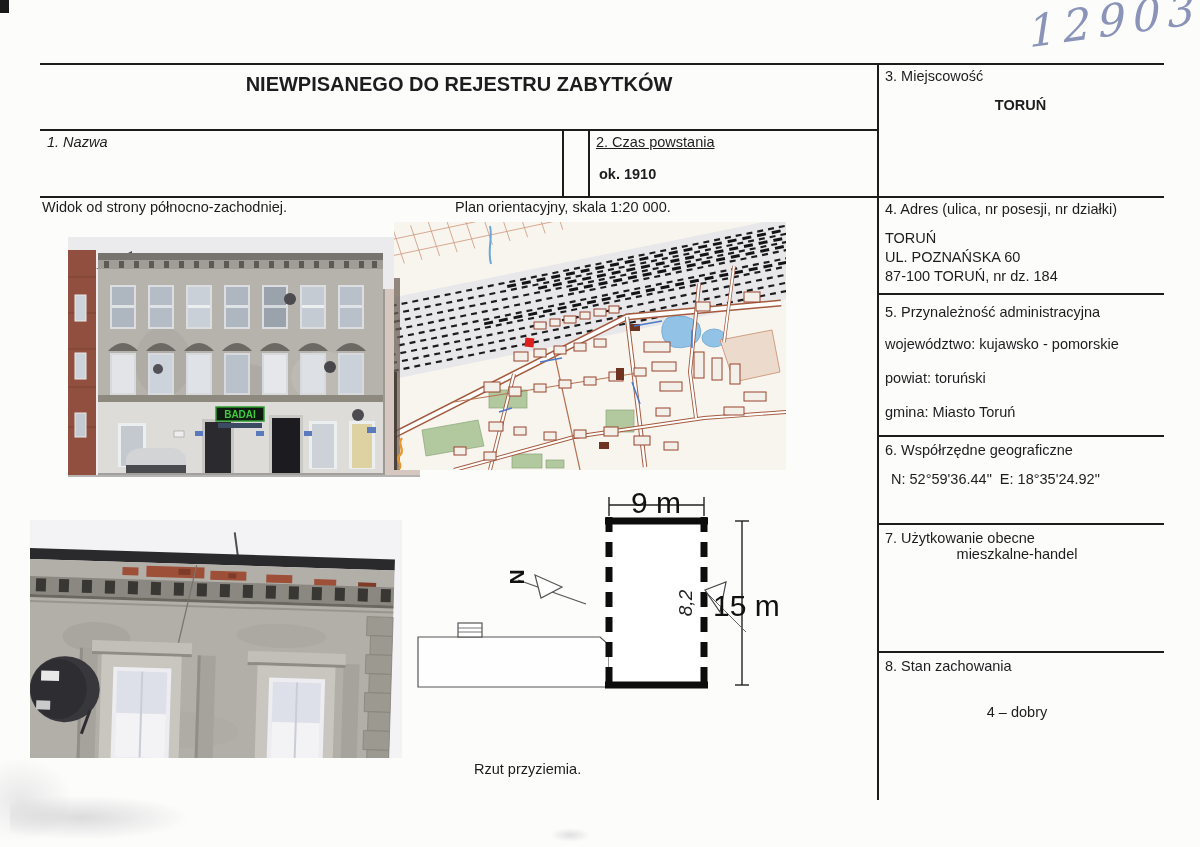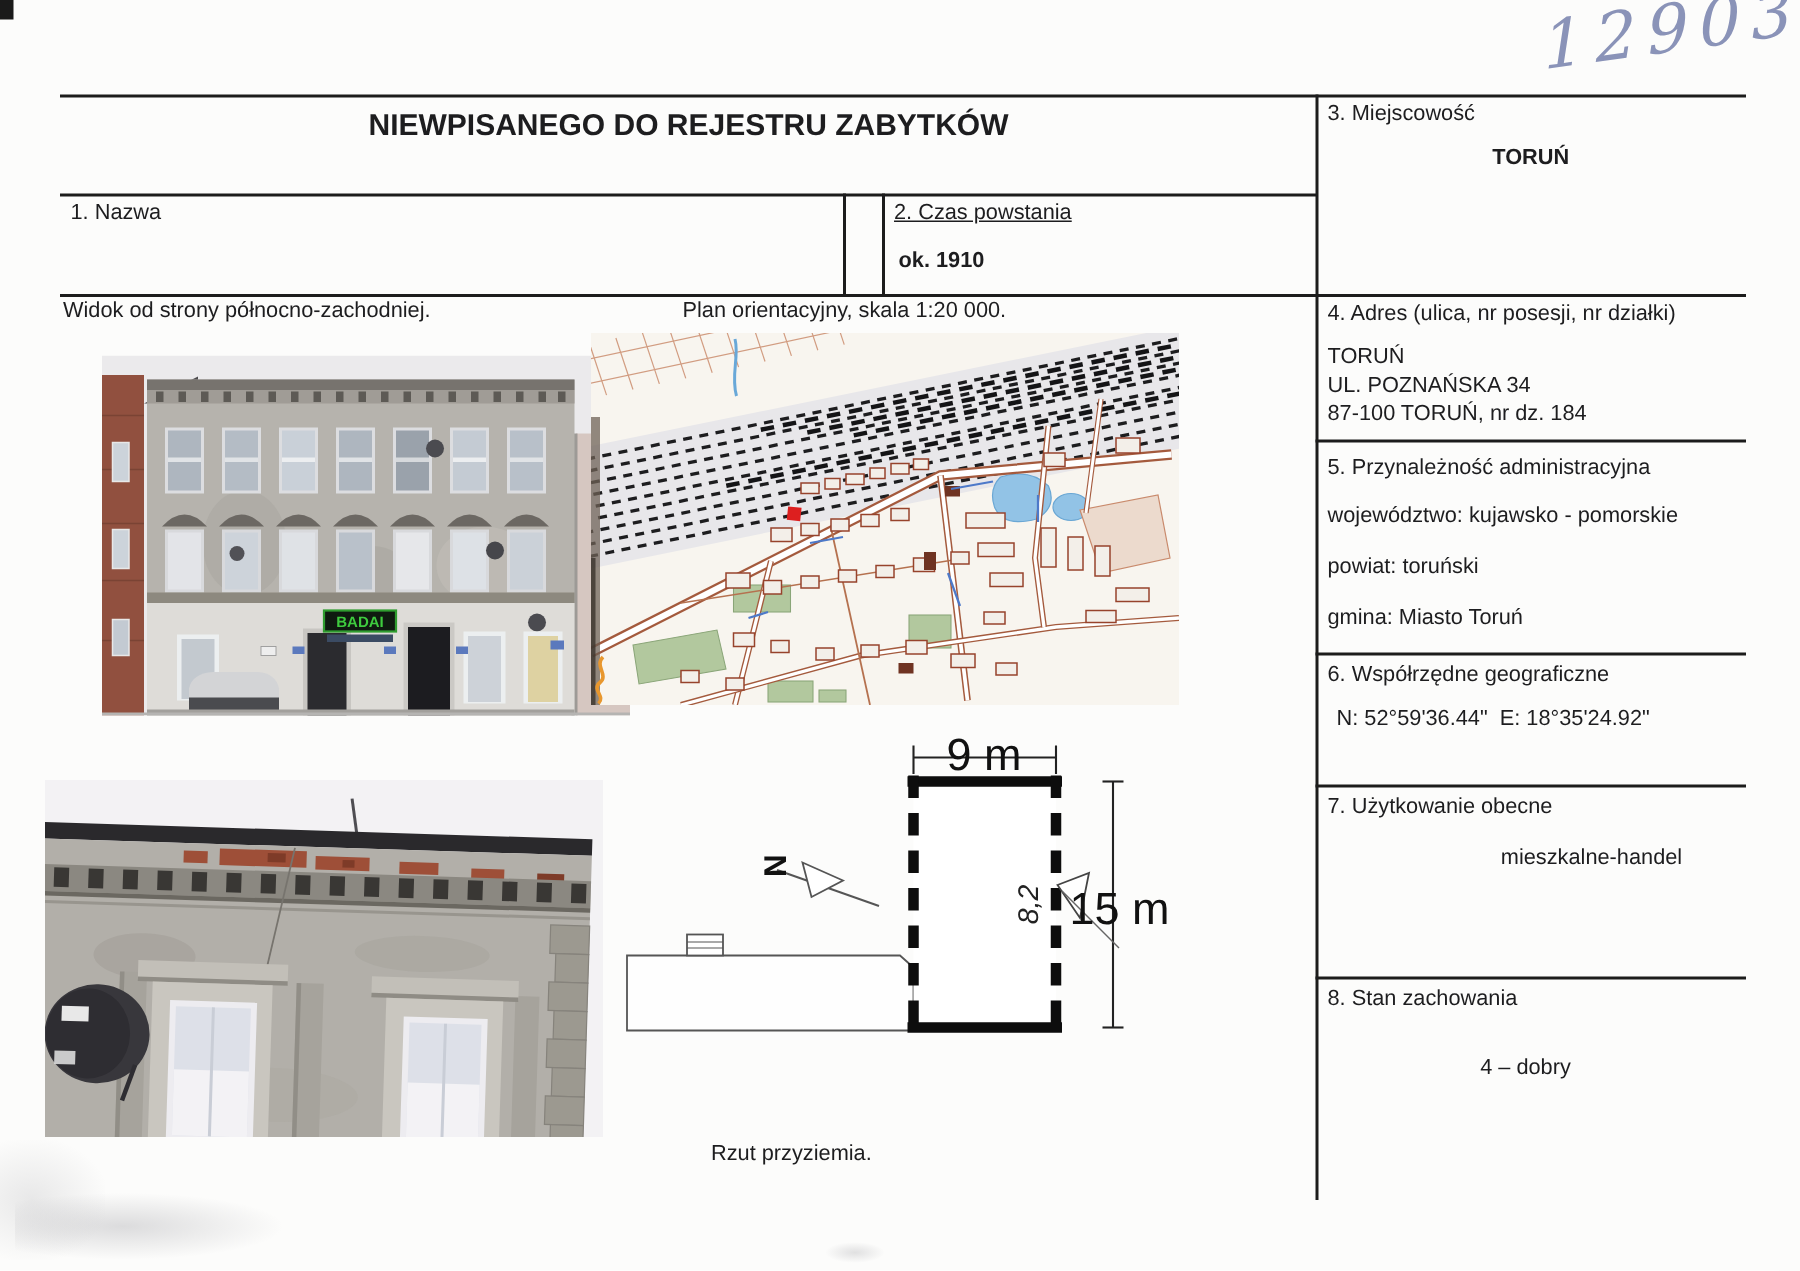--- a/index.html
+++ b/index.html
@@ -49,43 +49,43 @@
   <div class="vl" style="left:877px;top:63px;height:737px;"></div>
   <div class="hl" style="left:877px;top:293px;width:287px;"></div>
   <div class="hl" style="left:877px;top:435px;width:287px;"></div>
   <div class="hl" style="left:877px;top:523px;width:287px;"></div>
   <div class="hl" style="left:877px;top:651px;width:287px;"></div>
 
   <div class="title-block">
     <div class="title2">NIEWPISANEGO DO REJESTRU ZABYTKÓW</div>
   </div>
 
-  <div class="lbl" style="left:47px;top:134px;">1. Nazwa</div>
+  <div class="lbl" style="left:47px;top:134px;font-style:italic;">1. Nazwa</div>
 
   <div class="lbl" style="left:596px;top:134px;text-decoration:underline;">2. Czas powstania</div>
   <div class="val" style="left:599px;top:166px;">ok. 1910</div>
 
   <div class="lbl" style="left:885px;top:68px;">3. Miejscowość</div>
   <div class="val ctr" style="left:877px;top:97px;width:287px;">TORUŃ</div>
 
   <div class="lbl" style="left:885px;top:201px;">4. Adres (ulica, nr posesji, nr działki)</div>
   <div class="valr" style="left:885px;top:230px;">TORUŃ</div>
-  <div class="valr" style="left:885px;top:249px;">UL. POZNAŃSKA 34</div>
+  <div class="valr" style="left:885px;top:249px;">UL. POZNAŃSKA 60</div>
   <div class="valr" style="left:885px;top:268px;">87-100 TORUŃ, nr dz. 184</div>
 
   <div class="lbl" style="left:885px;top:304px;">5. Przynależność administracyjna</div>
   <div class="valr" style="left:885px;top:336px;">województwo: kujawsko - pomorskie</div>
   <div class="valr" style="left:885px;top:370px;">powiat: toruński</div>
   <div class="valr" style="left:885px;top:404px;">gmina: Miasto Toruń</div>
 
   <div class="lbl" style="left:885px;top:442px;">6. Współrzędne geograficzne</div>
   <div class="valr" style="left:891px;top:471px;white-space:pre;">N: 52°59'36.44"  E: 18°35'24.92"</div>
 
   <div class="lbl" style="left:885px;top:530px;">7. Użytkowanie obecne</div>
-  <div class="valr ctr" style="left:877px;top:564px;width:280px;margin-left:44px;">mieszkalne-handel</div>
+  <div class="valr ctr" style="left:877px;top:546px;width:280px;">mieszkalne-handel</div>
 
   <div class="lbl" style="left:885px;top:658px;text-align:center;">8. Stan zachowania</div>
   <div class="valr ctr" style="left:877px;top:704px;width:280px;">4 – dobry</div>
 
   <div class="cap" style="left:42px;top:199px;">Widok od strony północno-zachodniej.</div>
   <div class="cap" style="left:455px;top:199px;">Plan orientacyjny, skala 1:20 000.</div>
   <div class="cap" style="left:474px;top:761px;">Rzut przyziemia.</div>
 
   <div class="abs" style="left:37px;top:237px;width:352px;height:175px;margin-left:31px;">
     <svg width="352" height="240" viewBox="0 0 352 240">

